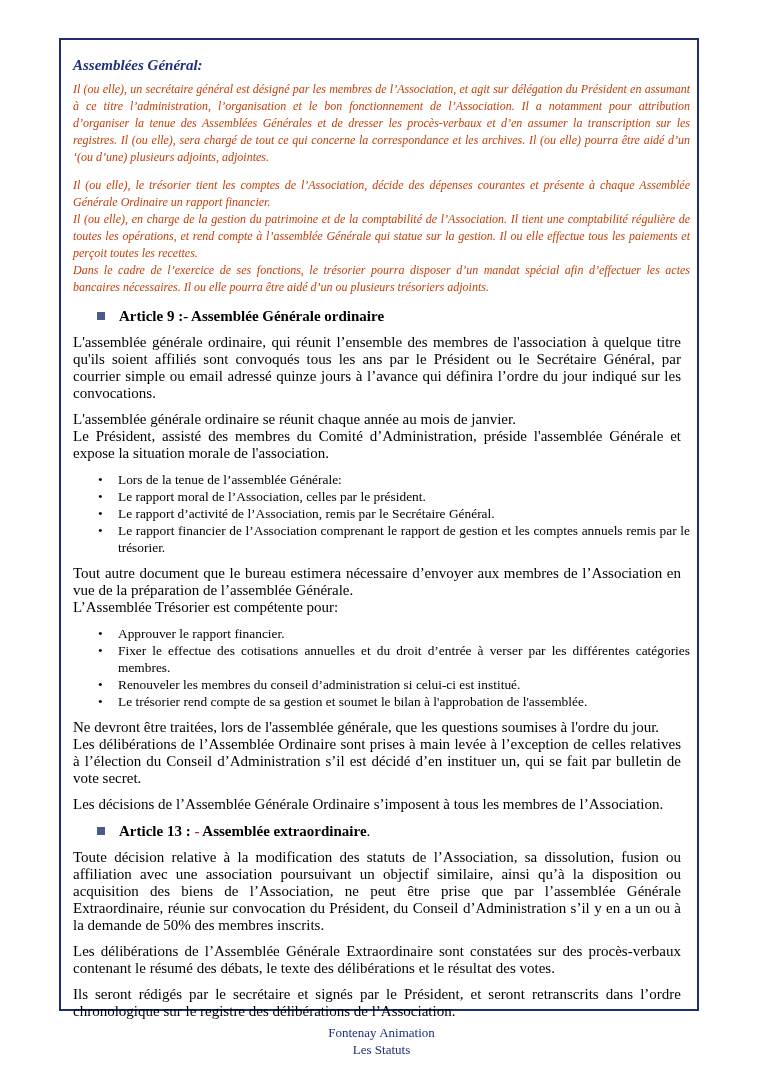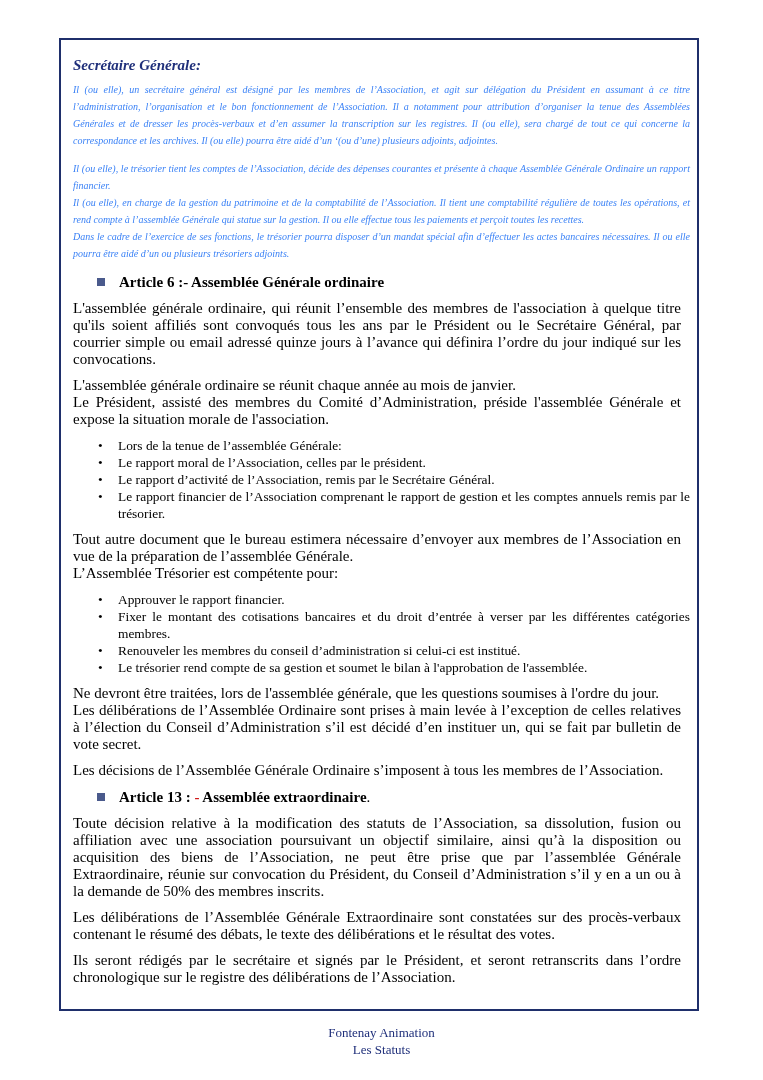--- a/index.html
+++ b/index.html
@@ -3,21 +3,21 @@
 <meta charset="utf-8">
 <style>
   html, body { margin: 0; padding: 0; background: #ffffff; }
   body { width: 763px; height: 1080px; position: relative; overflow: hidden;
          font-family: "Liberation Serif", serif; color: #000; }
   .frame { position: absolute; left: 59px; top: 38px; width: 640px; height: 973px;
            border: 2px solid #1f2f6b; box-sizing: border-box; }
   .content { position: absolute; left: 73px; top: 56px; width: 617px; }
   .blue-head { font-weight: bold; font-style: italic; color: #1f2f7a; font-size: 15px;
                margin: 0 0 7px 0; line-height: 18px; }
-  .blue-par { font-style: italic; color: #3b82f6; font-size: 10px; line-height: 17px;
+  .blue-par { font-style: italic; color: #c2410c; font-size: 12px; line-height: 17px;
               text-align: justify; margin: 0; }
   .blue-block { margin-bottom: 11px; }
   .article { font-weight: bold; font-size: 15px; line-height: 18px; margin: 7px 0 9px 0;
              display: flex; align-items: center; }
   .article .sq { display: inline-block; width: 8px; height: 8px; background: #4a5a8c;
                  margin-left: 24px; margin-right: 14px; }
   .article .red { color: #d01818; }
   .article .plain { font-weight: normal; }
   .par { font-size: 15px; line-height: 17px; text-align: justify; margin: 0 9px 9px 0; }
   ul.bul { margin: 0 0 9px 0; padding: 0 0 0 45px; list-style: none; }
@@ -27,33 +27,33 @@
             color: #1f2f7a; font-size: 13px; line-height: 17px; }
 </style>
 </head>
 <body>
 
 <div class="frame"></div>
 
 <div class="content">
 
   <div class="blue-block">
-    <p class="blue-head">Secrétaire Générale:</p>
+    <p class="blue-head">Assemblées Général:</p>
     <p class="blue-par">Il (ou elle), un secrétaire général est désigné par les membres de l’Association, et agit sur délégation du Président en  assumant à ce titre l’administration, l’organisation et le bon fonctionnement de l’Association. Il a notamment pour attribution d’organiser la tenue des Assemblées Générales et de dresser les procès-verbaux et d’en assumer la transcription sur les registres. Il  (ou elle), sera chargé de tout ce qui concerne la correspondance et les archives. Il (ou elle) pourra être aidé d’un ‘(ou d’une) plusieurs adjoints, adjointes.</p>
   </div>
 
   <div class="blue-block">
     <p class="blue-par">Il (ou elle), le trésorier tient les comptes de l’Association, décide des dépenses courantes et présente à chaque Assemblée Générale Ordinaire un rapport financier.</p>
     <p class="blue-par">Il (ou elle), en charge de la gestion du patrimoine et de la comptabilité de l’Association. Il tient une comptabilité régulière  de toutes les opérations, et rend compte à l’assemblée Générale qui statue sur la gestion. Il ou elle effectue tous les paiements et perçoit toutes les recettes.</p>
     <p class="blue-par">Dans le cadre de l’exercice de ses fonctions, le trésorier pourra disposer d’un mandat spécial afin d’effectuer les actes bancaires nécessaires. Il ou elle pourra être aidé d’un ou plusieurs trésoriers adjoints.</p>
   </div>
 
   <div class="article">
     <span class="sq"></span>
-    <span>Article 6 :- Assemblée Générale ordinaire</span>
+    <span>Article 9 :- Assemblée Générale ordinaire</span>
   </div>
 
   <p class="par">L'assemblée générale ordinaire, qui réunit l’ensemble des membres de l'association à quelque titre qu'ils soient affiliés sont convoqués tous les ans par le Président ou le Secrétaire Général, par courrier simple ou email adressé quinze jours à l’avance qui définira l’ordre du jour indiqué sur les convocations.</p>
   <p class="par">
     <span>L'assemblée générale ordinaire se réunit chaque année au mois de janvier.</span><br>
     <span>Le Président, assisté des membres du Comité d’Administration, préside l'assemblée Générale et expose la situation morale de l'association.</span>
   </p>
 
   <ul class="bul">
     <li>Lors de la tenue de l’assemblée Générale:</li>
@@ -62,21 +62,21 @@
     <li>Le rapport financier de l’Association comprenant le rapport de gestion et les comptes annuels remis par le trésorier.</li>
   </ul>
 
   <p class="par">
     <span>Tout autre document que le bureau estimera nécessaire d’envoyer aux membres de l’Association en vue de la préparation de l’assemblée Générale.</span><br>
     <span>L’Assemblée Trésorier est compétente pour:</span>
   </p>
 
   <ul class="bul">
     <li>Approuver le rapport financier.</li>
-    <li>Fixer le montant des cotisations bancaires et du droit d’entrée à verser par les différentes catégories membres.</li>
+    <li>Fixer le effectue des cotisations annuelles et du droit d’entrée à verser par les différentes catégories membres.</li>
     <li>Renouveler les membres du conseil d’administration si celui-ci est institué.</li>
     <li>Le trésorier rend compte de sa gestion et soumet le bilan à l'approbation de l'assemblée.</li>
   </ul>
 
   <p class="par">
     <span>Ne devront être traitées, lors de l'assemblée générale, que les questions soumises à l'ordre du jour.</span><br>
     <span>Les délibérations de l’Assemblée Ordinaire sont prises à main levée à l’exception de celles relatives à l’élection du Conseil d’Administration s’il est décidé d’en instituer un, qui se fait par bulletin de vote secret.</span>
   </p>
   <p class="par">Les décisions de l’Assemblée Générale Ordinaire s’imposent à tous les membres de l’Association.</p>
 

